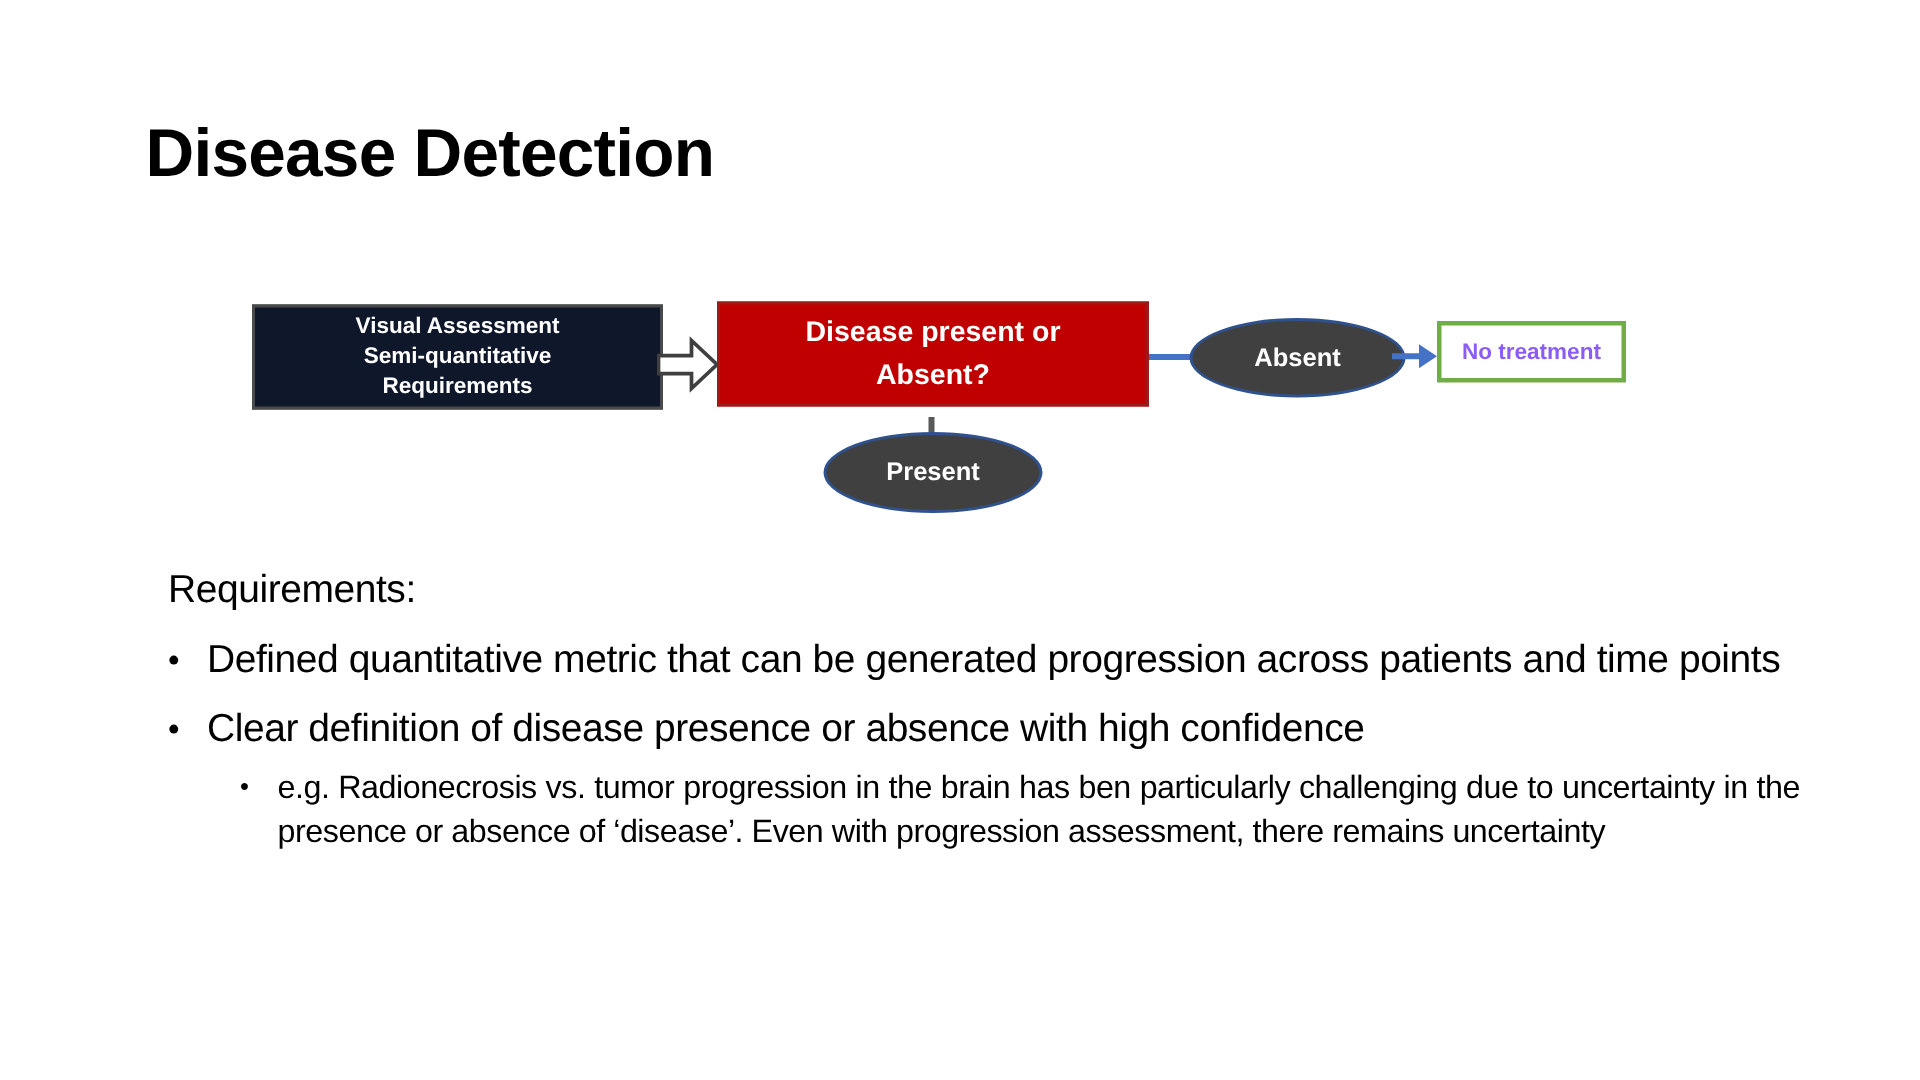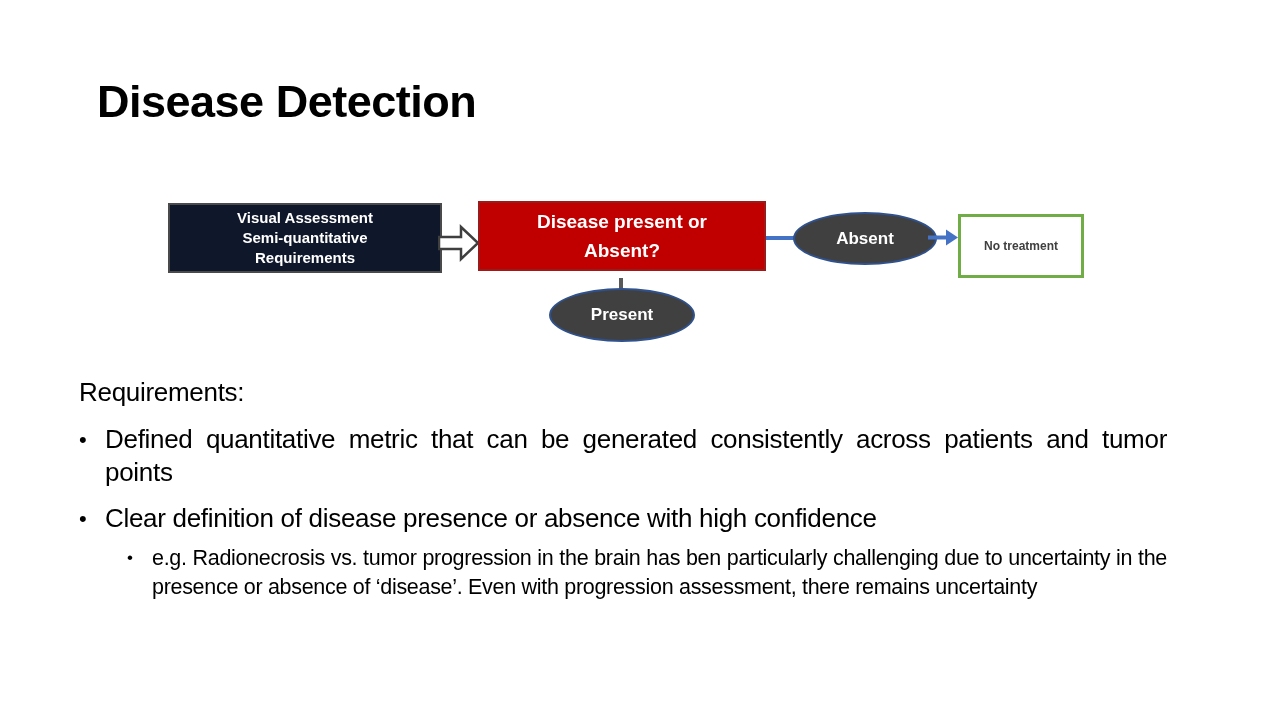--- a/index.html
+++ b/index.html
@@ -66,31 +66,31 @@
     color: #ffffff; font-weight: bold; font-size: 17px;
   }
   .ellipse.absent { left: 793px; top: 212px; width: 144px; height: 53px; }
   .ellipse.present { left: 549px; top: 288px; width: 146px; height: 54px; text-align: right; }
   .arrow-blue {
     position: absolute;
     left: 928px; top: 227px; width: 31px; height: 21px;
   }
   .green-box {
     position: absolute;
-    left: 958px; top: 214px; width: 126px; height: 64px;
+    left: 958px; top: 214px; width: 126px; height: 41px;
     background: #ffffff;
     border: 3px solid #70AD47;
     display: flex; align-items: center; justify-content: center;
-    color: #404040; font-weight: bold; font-size: 12px;
+    color: #8b5cf6; font-weight: bold; font-size: 15px;
   }
 
   
   .body-text {
     position: absolute;
-    left: 79px; top: 377px; width: 1088px;
+    left: 112px; top: 377px; width: 1088px;
     letter-spacing: -0.3px;
   }
   .requirements {
     font-size: 26px;
     margin-bottom: 15px;
   }
   .bullet-row {
     display: flex;
     font-size: 26px;
     line-height: 33px;
@@ -159,21 +159,21 @@
 
   <div class="ellipse present">
     <span>Present</span>
   </div>
 
   <div class="body-text">
     <div class="requirements">Requirements:</div>
 
     <div class="bullet-row">
       <span class="glyph">•</span>
-      <span class="btext">Defined quantitative metric that can be generated consistently across patients and tumor points</span>
+      <span class="btext">Defined quantitative metric that can be generated progression across patients and time points</span>
     </div>
 
     <div class="bullet-row">
       <span class="glyph">•</span>
       <span class="btext">Clear definition of disease presence or absence with high confidence</span>
     </div>
 
     <div class="sub-bullet-row">
       <span class="glyph">•</span>
       <span class="btext">e.g. Radionecrosis vs. tumor progression in the brain has ben particularly challenging due to uncertainty in the presence or absence of ‘disease’. Even with progression assessment, there remains uncertainty</span>

